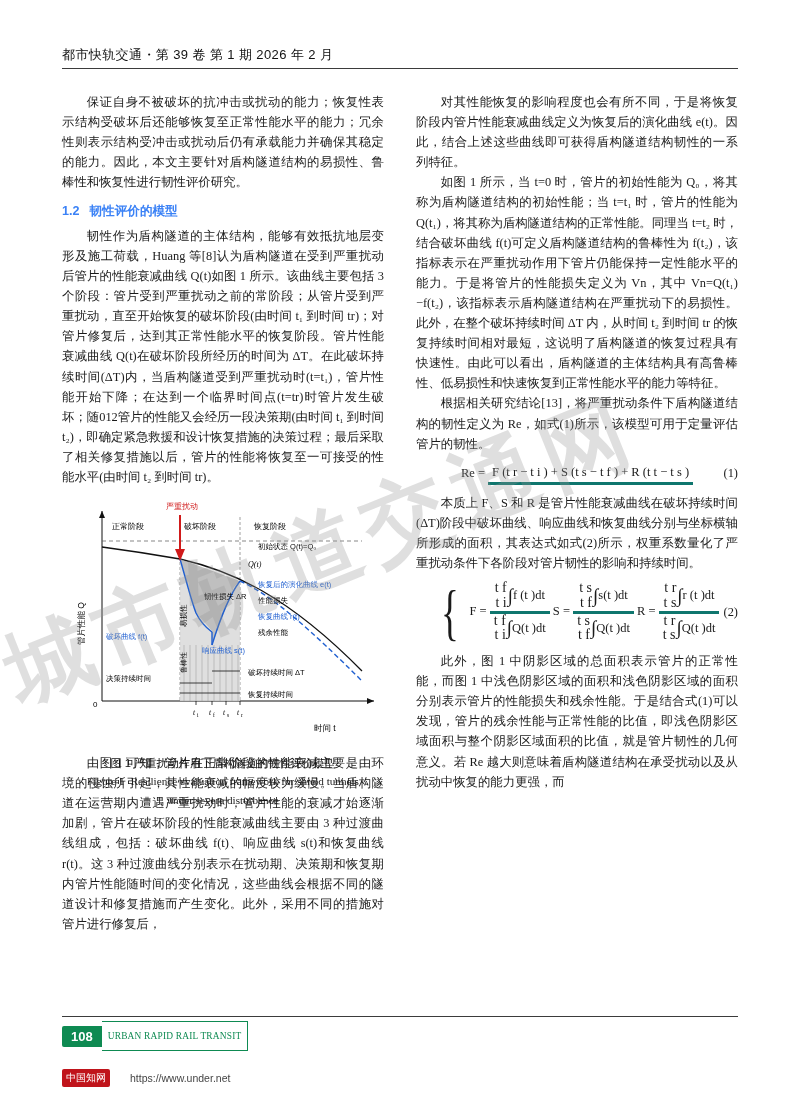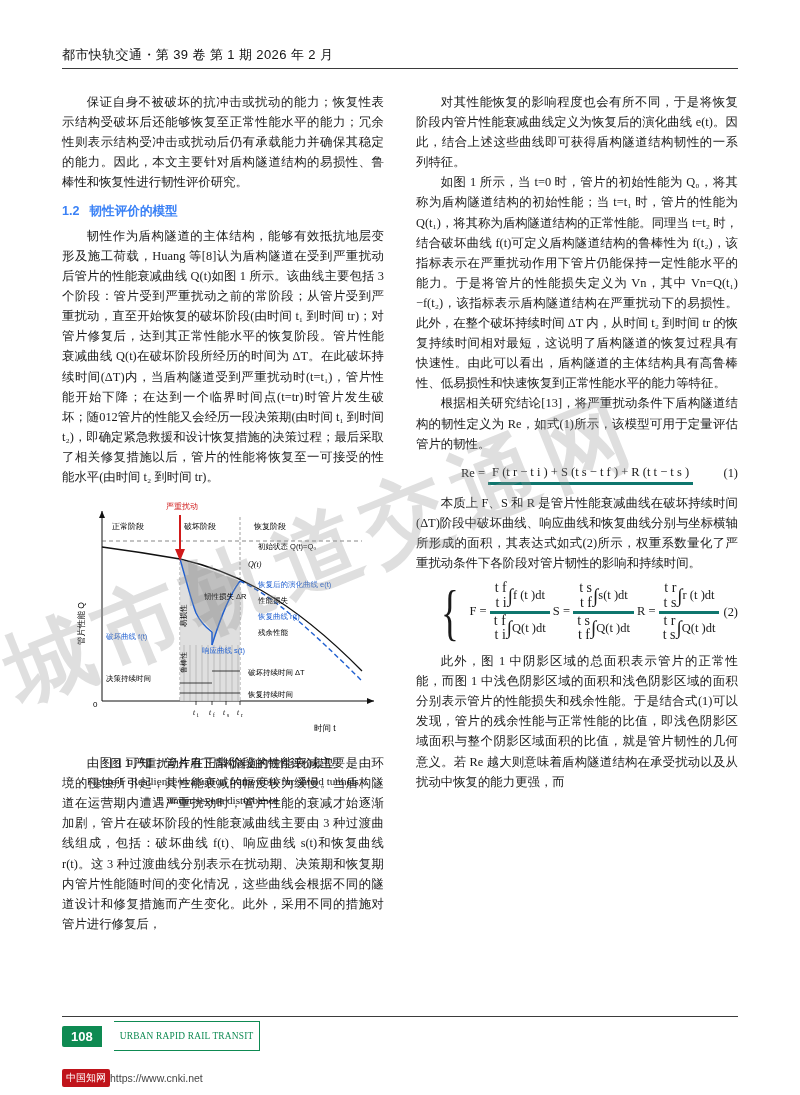--- a/index.html
+++ b/index.html
@@ -63,32 +63,32 @@
   .intg{font-size:19px;vertical-align:-3px;line-height:.6;display:inline-block;}
   .lim{display:inline-block;font-size:14px;line-height:1.05;vertical-align:middle;text-align:right;margin-right:1px;}
   .brace{
     display:inline-block;font-size:62px;line-height:0.78;font-family:"Liberation Serif",serif;
     vertical-align:middle;margin-right:2px;transform:scaleX(.6);
   }
   .eqset{display:inline-block;vertical-align:middle;text-align:left;}
   .eqline{white-space:nowrap;margin:3px 0;}
   
   .footer{
-    position:absolute;left:62px;bottom:44px;display:flex;align-items:center;gap:12px;border-radius:7px;
+    position:absolute;left:62px;bottom:44px;display:flex;align-items:center;gap:0;border-radius:7px;
   }
   .pageno{
     background:#0e8a52;color:#fff;font-family:"Liberation Sans",sans-serif;
     font-size:13px;font-weight:bold;padding:3px 9px 3px 9px;border-radius:2px 0 0 2px;
   }
   .footer-label{
     border:1px solid #0e8a52;color:#0e8a52;font-family:Liberation Serif, serif;
     font-size:9.4px;padding:9px 6px;border-left:none;letter-spacing:.2px;
   }
   .cnki{
-    position:absolute;left:62px;bottom:8px;display:flex;align-items:center;gap:0;
+    position:absolute;left:62px;bottom:8px;display:flex;align-items:center;gap:20px;
     font-family:"Liberation Sans",sans-serif;font-size:10.5px;color:#444;
   }
   .cnki .mark{
     background:#c0141b;color:#fff;font-size:10px;padding:2px 4px;border-radius:2px;
     font-family:"Liberation Sans",sans-serif;
   }
   
   .watermark{
     position:absolute;left:40px;top:470px;width:740px;height:420px;
     pointer-events:none;z-index:5;
@@ -288,16 +288,16 @@
 
   <div class="bottom-rule"></div>
 
   <div class="footer">
     <span class="pageno">108</span>
     <span class="footer-label">URBAN RAPID RAIL TRANSIT</span>
   </div>
 
   <div class="cnki">
     <span class="mark">中国知网</span>
-    <span>https://www.cnki.net</span>
+    <span>https://www.under.net</span>
   </div>
 
 </div>
 
 </body></html>

